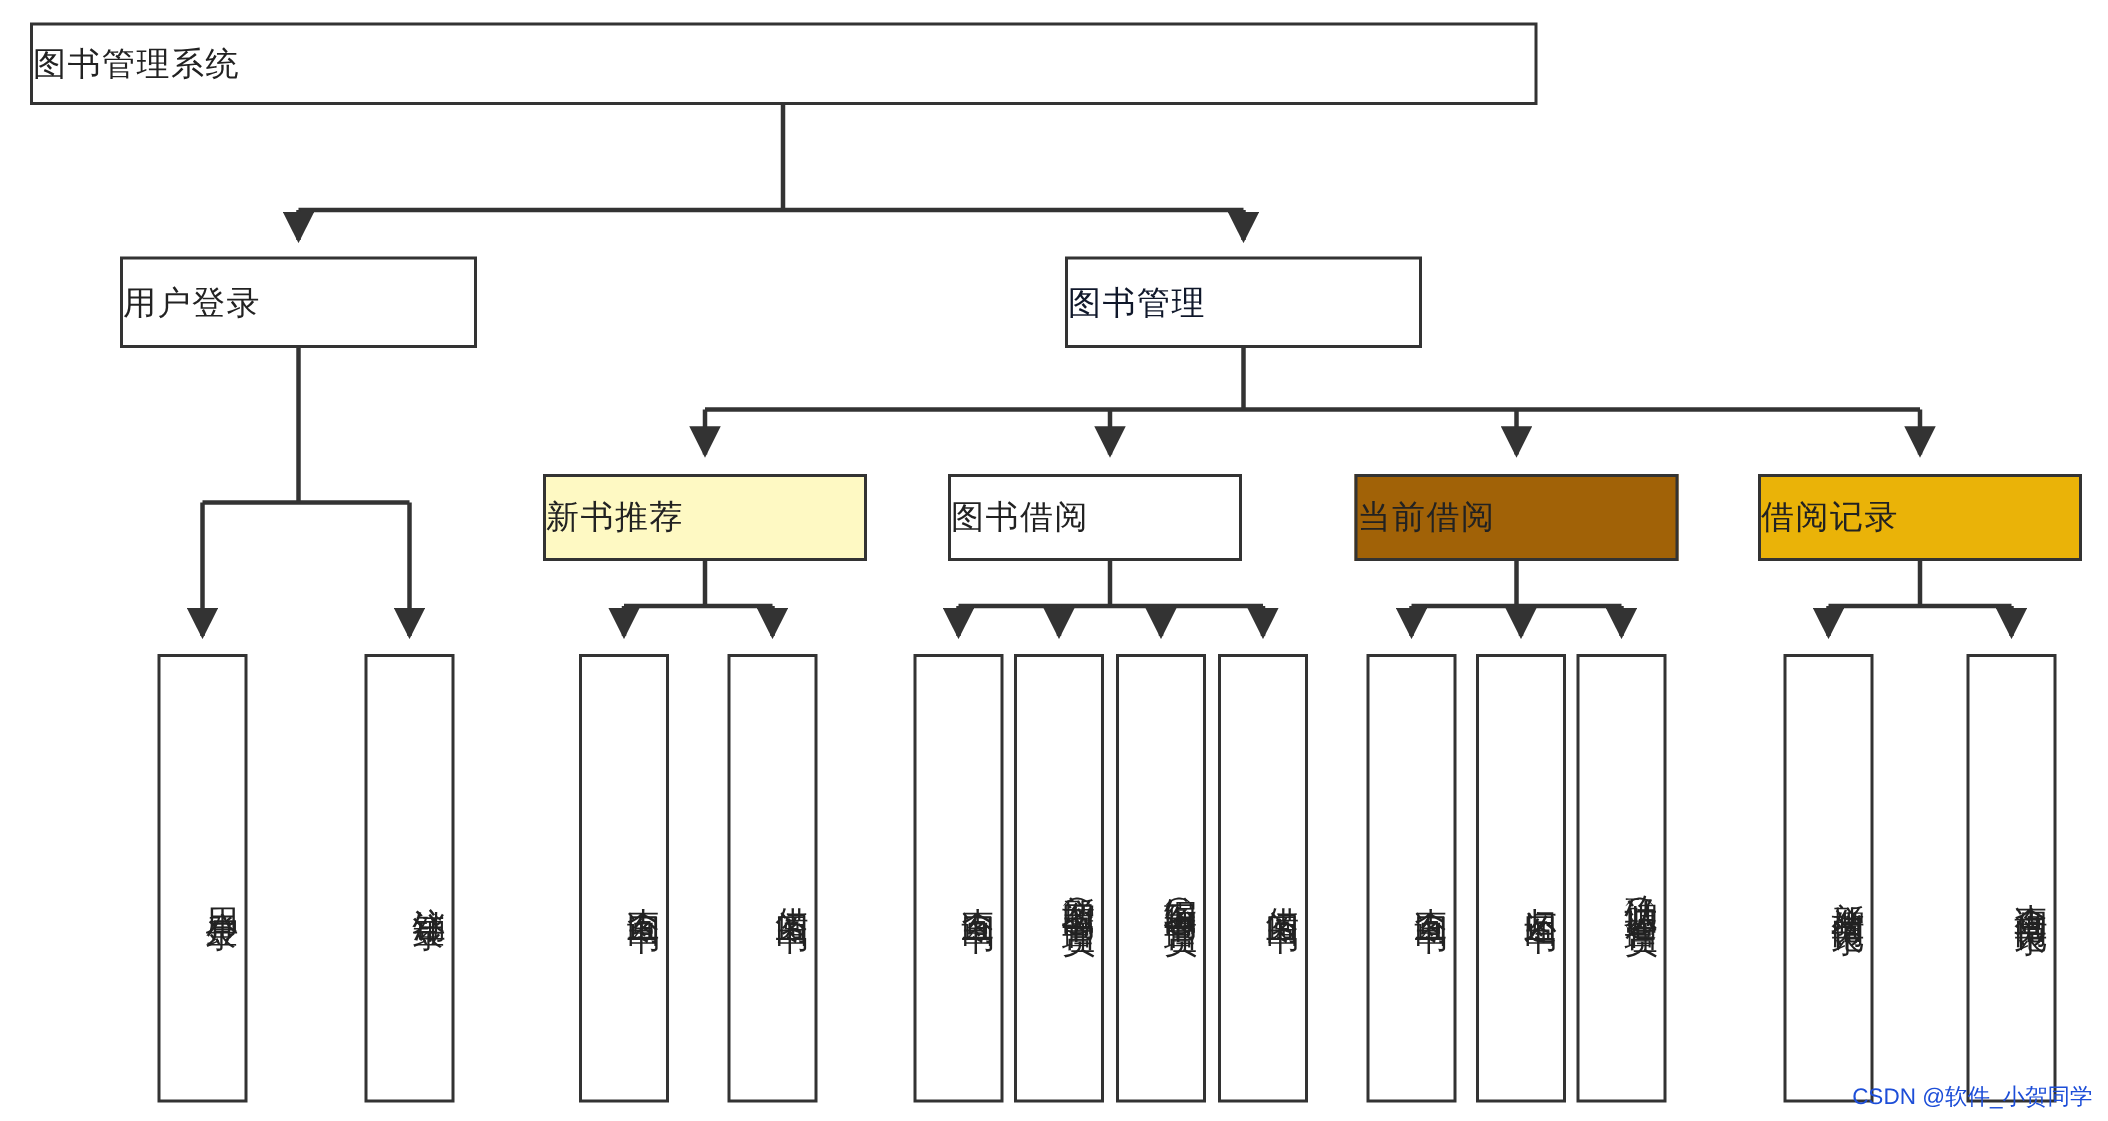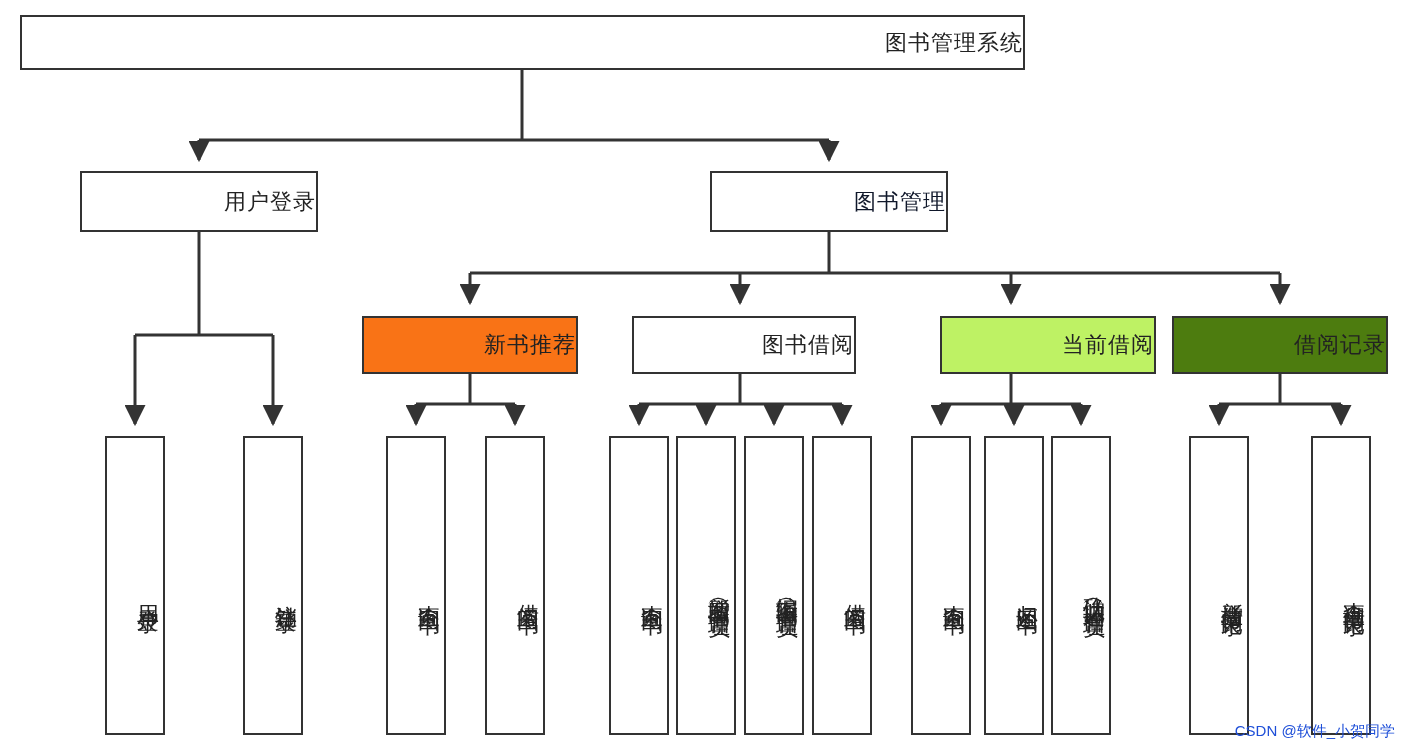--- a/index.html
+++ b/index.html
@@ -25,21 +25,21 @@
     height: 747px;
     pointer-events: none;
   }
   .node {
     position: absolute;
     box-sizing: border-box;
     border: 2px solid #333333;
     background: #ffffff;
     display: flex;
     align-items: center;
-    justify-content: flex-end;
+    justify-content: flex-start;
     color: #222222;
     z-index: 2;
   }
   .node.horiz {
     font-size: 22px;
     letter-spacing: 1px;
   }
   .node.vert {
     writing-mode: vertical-rl;
     text-orientation: upright;
@@ -125,30 +125,30 @@
   <div id="nodes">
       <div class="node horiz" style="left: 20px; top: 15px; width: 1005px; height: 55px; border-color: rgb(51, 51, 51); background: rgb(255, 255, 255); color: rgb(34, 34, 34);">
         <span class="lbl">图书管理系统</span>
       </div>
       <div class="node horiz" style="left: 80px; top: 171px; width: 238px; height: 61px; border-color: rgb(51, 51, 51); background: rgb(255, 255, 255); color: rgb(34, 34, 34);">
         <span class="lbl">用户登录</span>
       </div>
       <div class="node horiz" style="left: 710px; top: 171px; width: 238px; height: 61px; border-color: rgb(51, 51, 51); background: rgb(255, 255, 255); color: #0f172a;">
         <span class="lbl">图书管理</span>
       </div>
-      <div class="node horiz" style="left: 362px; top: 316px; width: 216px; height: 58px; border-color: rgb(51, 51, 51); background: #f97316; color: rgb(34, 34, 34);">
+      <div class="node horiz" style="left: 362px; top: 316px; width: 216px; height: 58px; border-color: rgb(51, 51, 51); background: #fef9c3; color: rgb(34, 34, 34);">
         <span class="lbl">新书推荐</span>
       </div>
-      <div class="node horiz" style="left: 632px; top: 316px; width: 224px; height: 58px; border-color: rgb(51, 51, 51); background: rgb(255, 255, 255); color: rgb(34, 34, 34);">
+      <div class="node horiz" style="left: 632px; top: 316px; width: 196px; height: 58px; border-color: rgb(51, 51, 51); background: rgb(255, 255, 255); color: rgb(34, 34, 34);">
         <span class="lbl">图书借阅</span>
       </div>
-      <div class="node horiz" style="left: 903px; top: 316px; width: 216px; height: 58px; border-color: rgb(51, 51, 51); background: #bef264; color: rgb(34, 34, 34); margin-left: 37px;">
+      <div class="node horiz" style="left: 903px; top: 316px; width: 216px; height: 58px; border-color: rgb(51, 51, 51); background: #a16207; color: rgb(34, 34, 34);">
         <span class="lbl">当前借阅</span>
       </div>
-      <div class="node horiz" style="left: 1172px; top: 316px; width: 216px; height: 58px; border-color: rgb(51, 51, 51); background: #4d7c0f; color: rgb(34, 34, 34);">
+      <div class="node horiz" style="left: 1172px; top: 316px; width: 216px; height: 58px; border-color: rgb(51, 51, 51); background: #eab308; color: rgb(34, 34, 34);">
         <span class="lbl">借阅记录</span>
       </div>
       <div class="node vert" style="left: 105px; top: 436px; width: 60px; height: 299px; border-color: rgb(51, 51, 51); background: rgb(255, 255, 255); color: rgb(34, 34, 34);">
         <span class="lbl">用户登录</span>
       </div>
       <div class="node vert" style="left: 243px; top: 436px; width: 60px; height: 299px; border-color: rgb(51, 51, 51); background: rgb(255, 255, 255); color: rgb(34, 34, 34);">
         <span class="lbl">注销登录</span>
       </div>
       <div class="node vert" style="left: 386px; top: 436px; width: 60px; height: 299px; border-color: rgb(51, 51, 51); background: rgb(255, 255, 255); color: rgb(34, 34, 34);">
         <span class="lbl">查询图书</span>

